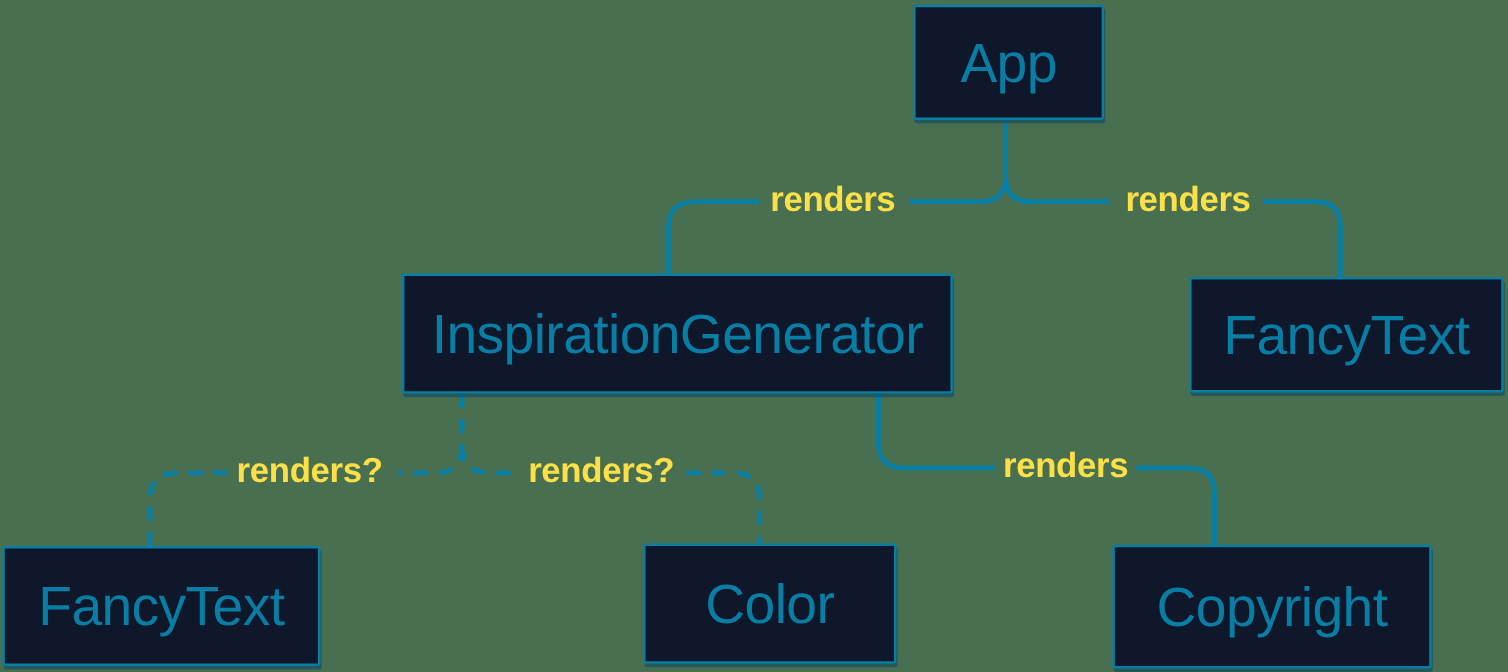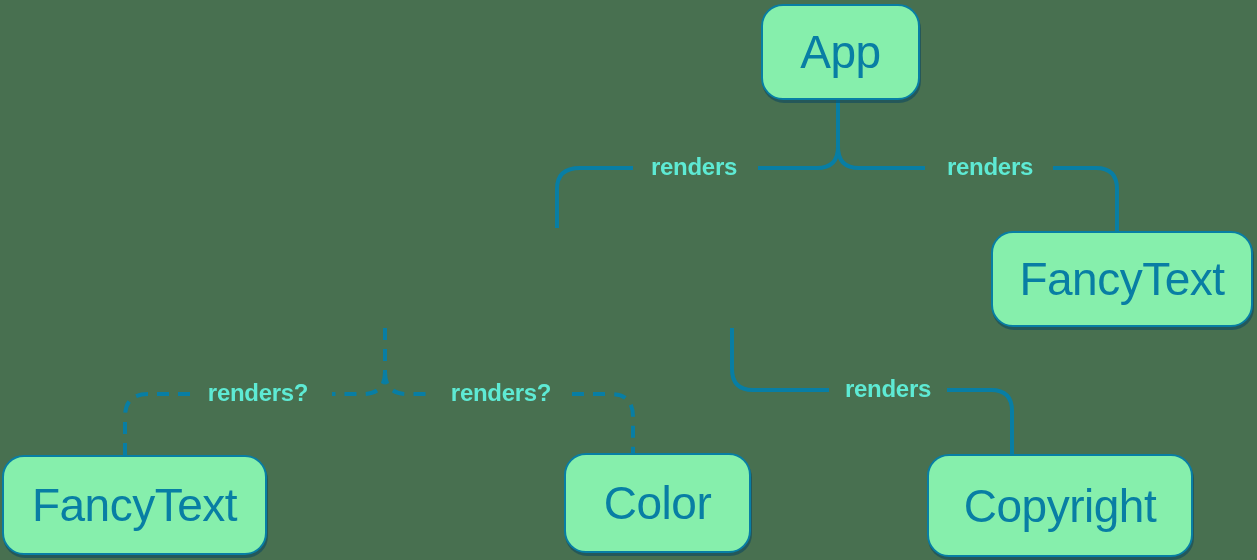--- a/index.html
+++ b/index.html
@@ -19,49 +19,49 @@
   .edge {
     fill: none;
     stroke: #087ea4;
     stroke-width: 4;
   }
   .edge.dashed {
     stroke-dasharray: 12 9;
   }
   .node {
     position: absolute;
-    background: #86efac;
+    background: #0f172a;
     border: 2.5px solid #087ea4;
-    border-radius: 22px;
+    border-radius: 2px;
     box-shadow: 1px 3px 0 rgba(9, 70, 96, 0.55);
     display: flex;
     align-items: center;
     justify-content: center;
     box-sizing: border-box;
     color: #087ea4;
     font-size: 46px;
     font-weight: 400;
     letter-spacing: -0.5px;
     white-space: nowrap;
   }
   .edge-label {
     position: absolute;
     transform: translate(-50%, -50%);
-    color: #5eead4;
-    font-size: 24px;
+    color: #fde047;
+    font-size: 29px;
     font-weight: 700;
     letter-spacing: -0.3px;
     white-space: nowrap;
   }
   
   #node-app                   { left: 761px;  top: 4px;   width: 159px; height: 96px; }
   #node-inspiration-generator { left: 335px;  top: 228px; width: 459px; height: 100px; }
   #node-fancy-text-top        { left: 991px;  top: 231px; width: 262px; height: 96px; }
   #node-fancy-text-bottom     { left: 2px;    top: 455px; width: 265px; height: 100px; }
-  #node-color                 { left: 536px;  top: 453px; width: 187px; height: 100px; margin-left: 28px; }
+  #node-color                 { left: 536px;  top: 453px; width: 211px; height: 100px; }
   #node-copyright             { left: 879px;  top: 454px; width: 266px; height: 103px; margin-left: 48px; }
   
   #label-edge-0 { left: 694px; top: 167px; }
   #label-edge-1 { left: 990px; top: 167px; }
   #label-edge-2 { left: 258px; top: 393px; }
   #label-edge-3 { left: 501px; top: 393px; }
   #label-edge-4 { left: 888px; top: 389px; }
 </style>
 </head>
 <body>
@@ -102,20 +102,23 @@
 
   <div class="edge-label" id="label-edge-0">renders</div>
   <div class="edge-label" id="label-edge-1">renders</div>
   <div class="edge-label" id="label-edge-2">renders?</div>
   <div class="edge-label" id="label-edge-3">renders?</div>
   <div class="edge-label" id="label-edge-4">renders</div>
 
   <div class="node" id="node-app">
     <span>App</span>
   </div>
+  <div class="node" id="node-inspiration-generator">
+    <span>InspirationGenerator</span>
+  </div>
   <div class="node" id="node-fancy-text-top">
     <span>FancyText</span>
   </div>
   <div class="node" id="node-fancy-text-bottom">
     <span>FancyText</span>
   </div>
   <div class="node" id="node-color">
     <span>Color</span>
   </div>
   <div class="node" id="node-copyright">

